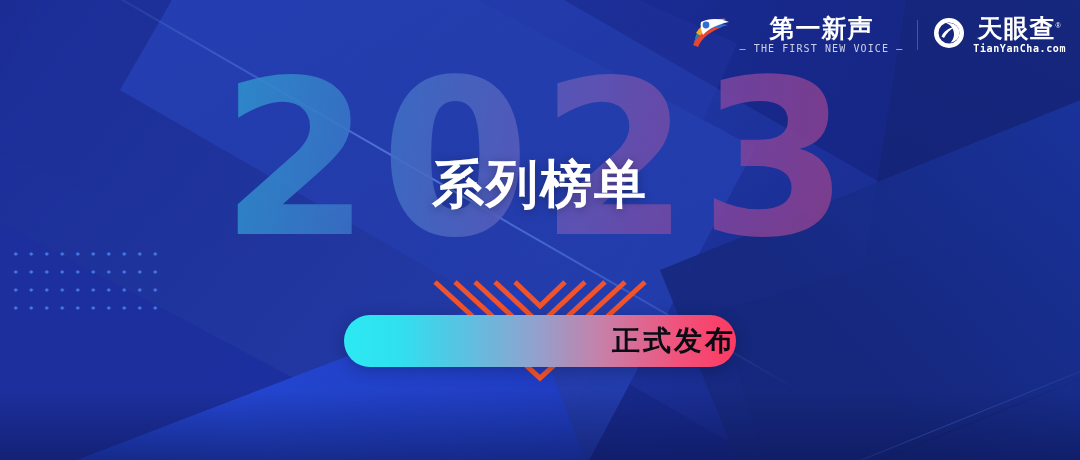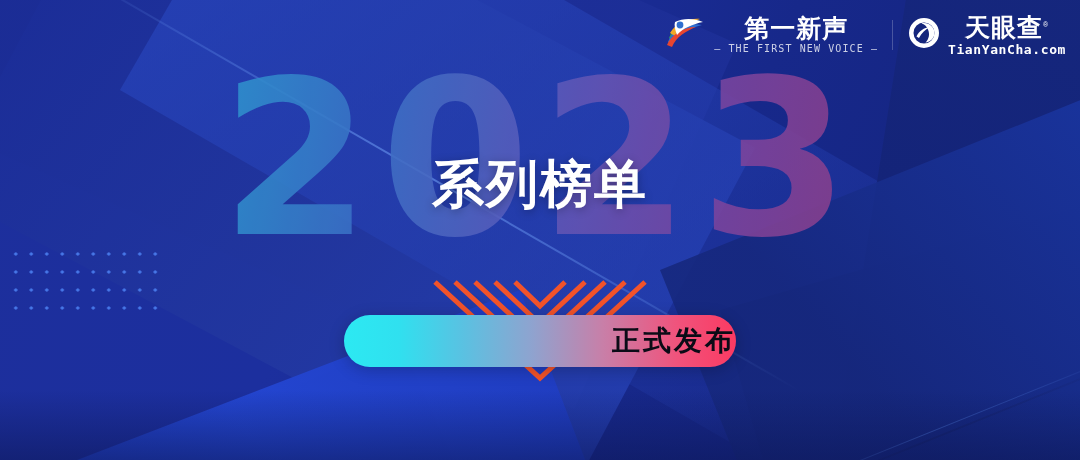--- a/index.html
+++ b/index.html
@@ -176,21 +176,21 @@
   .logo-en {
     color: rgba(255,255,255,.78);
     font-size: 10px;
     letter-spacing: 1.1px;
     margin-top: 3px;
     white-space: nowrap;
     font-family: "DejaVu Sans Mono", monospace;
   }
   .logo-en-tyc {
     color: #ffffff;
-    font-size: 13px;
+    font-size: 10px;
     letter-spacing: .6px;
     font-weight: 700;
     margin-top: 3px;
     white-space: nowrap;
     font-family: "DejaVu Sans Mono", monospace;
   }
   .tyc-tm {
     font-size: 7px;
     vertical-align: super;
     color: #fff;

